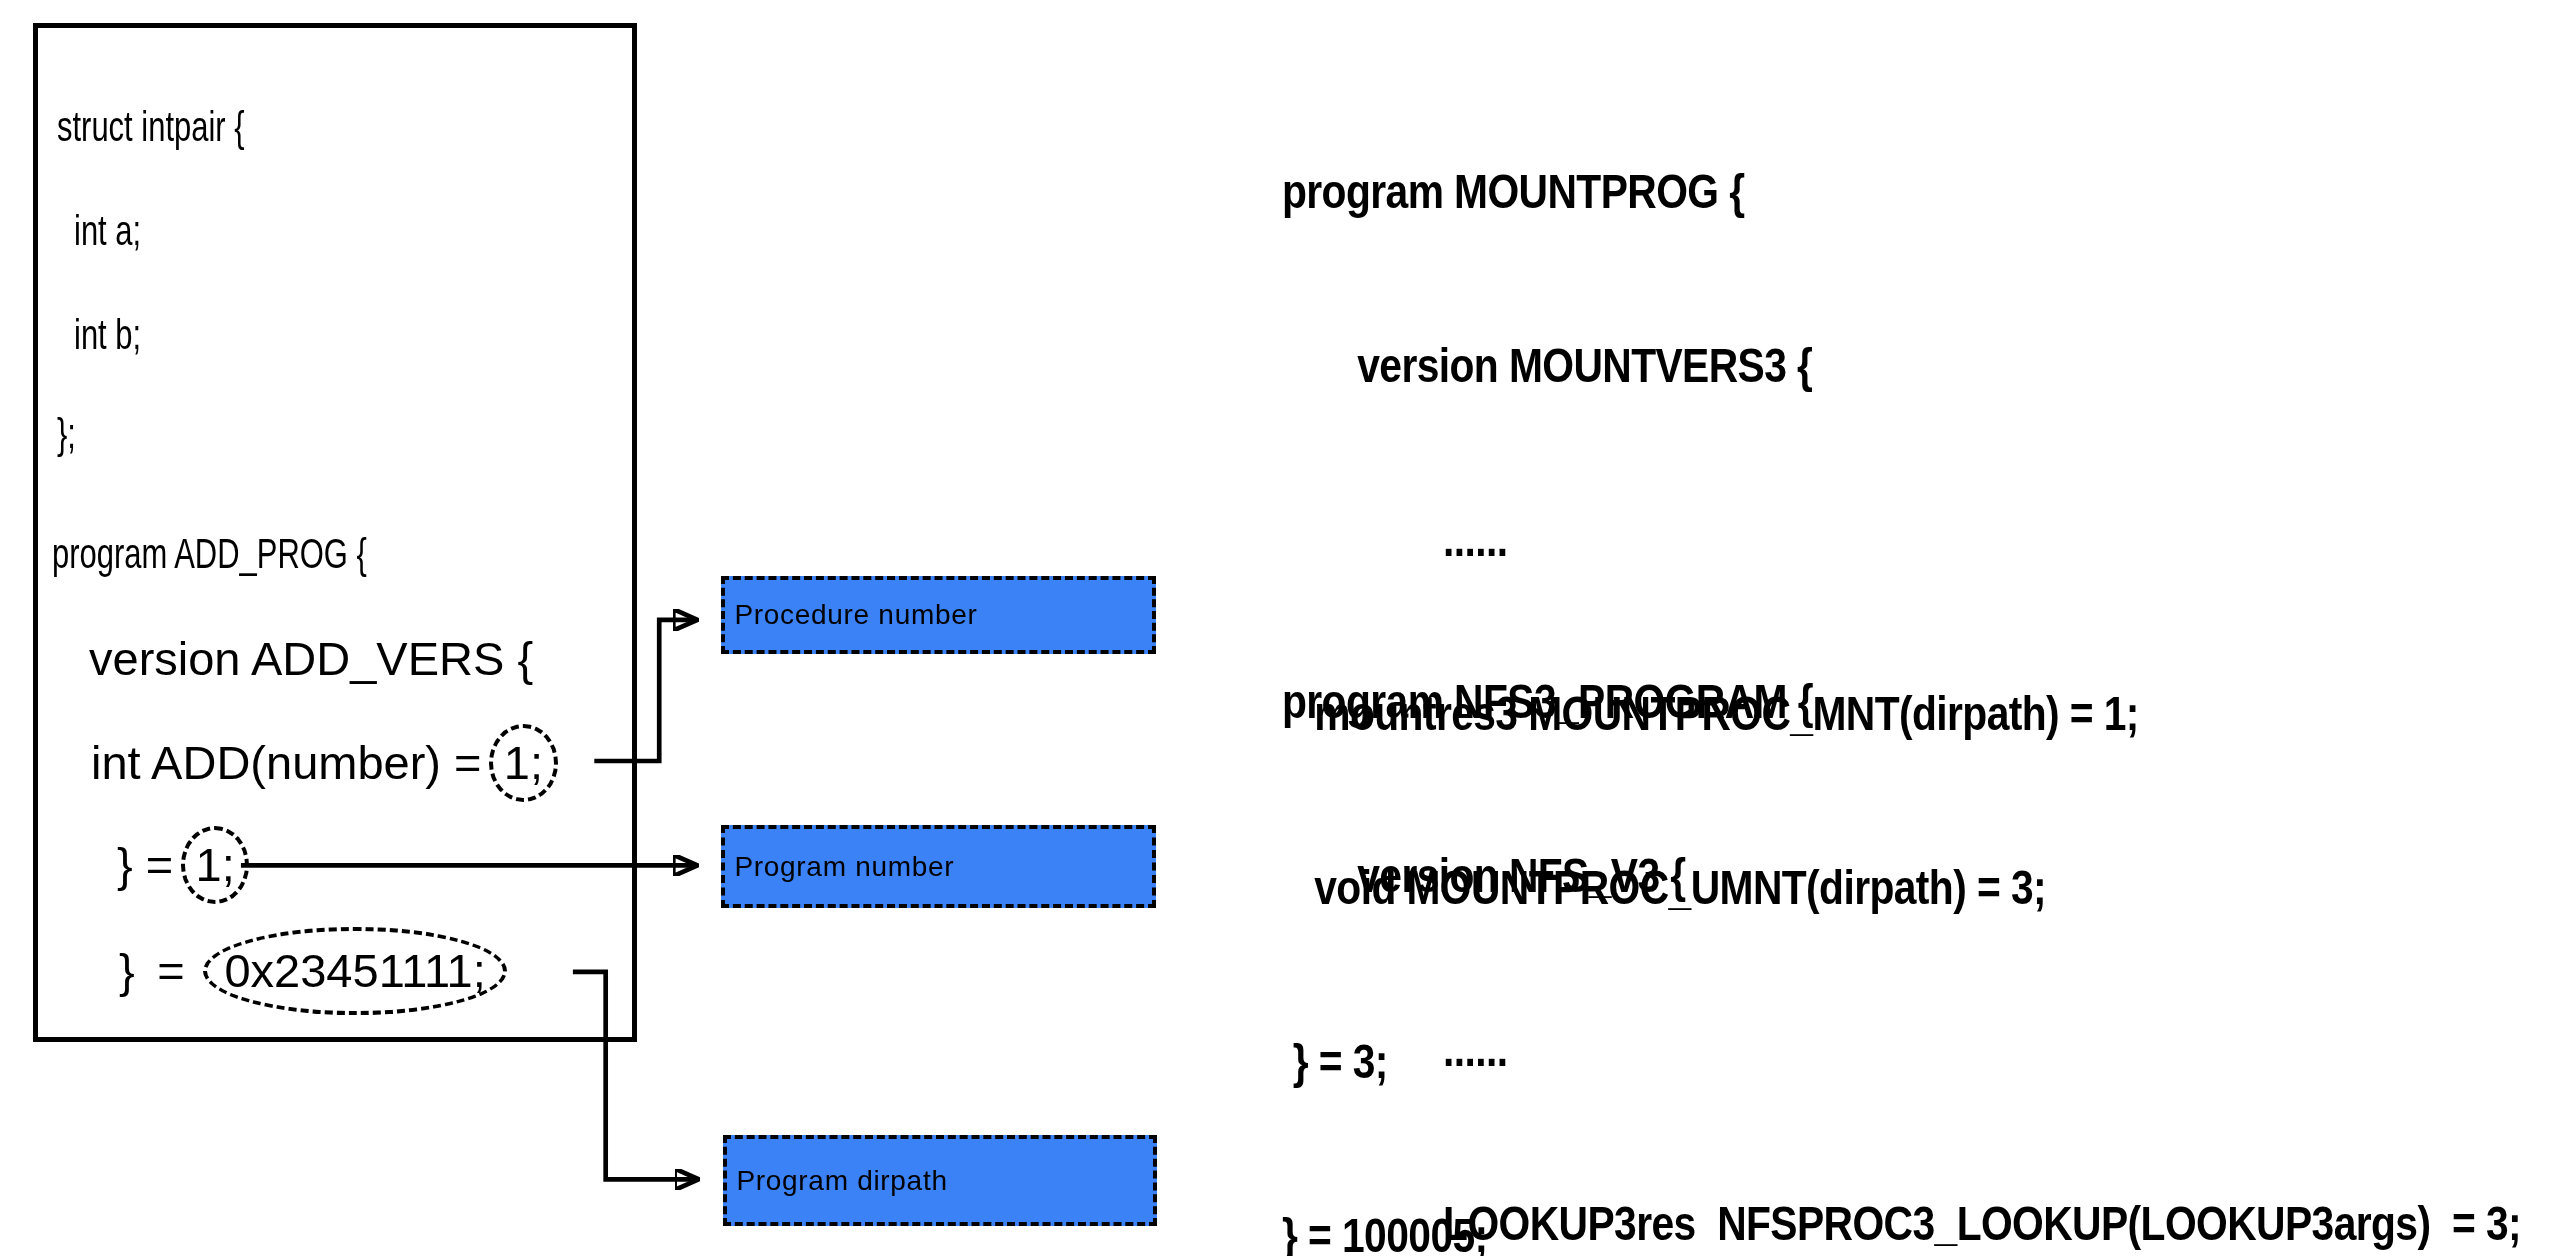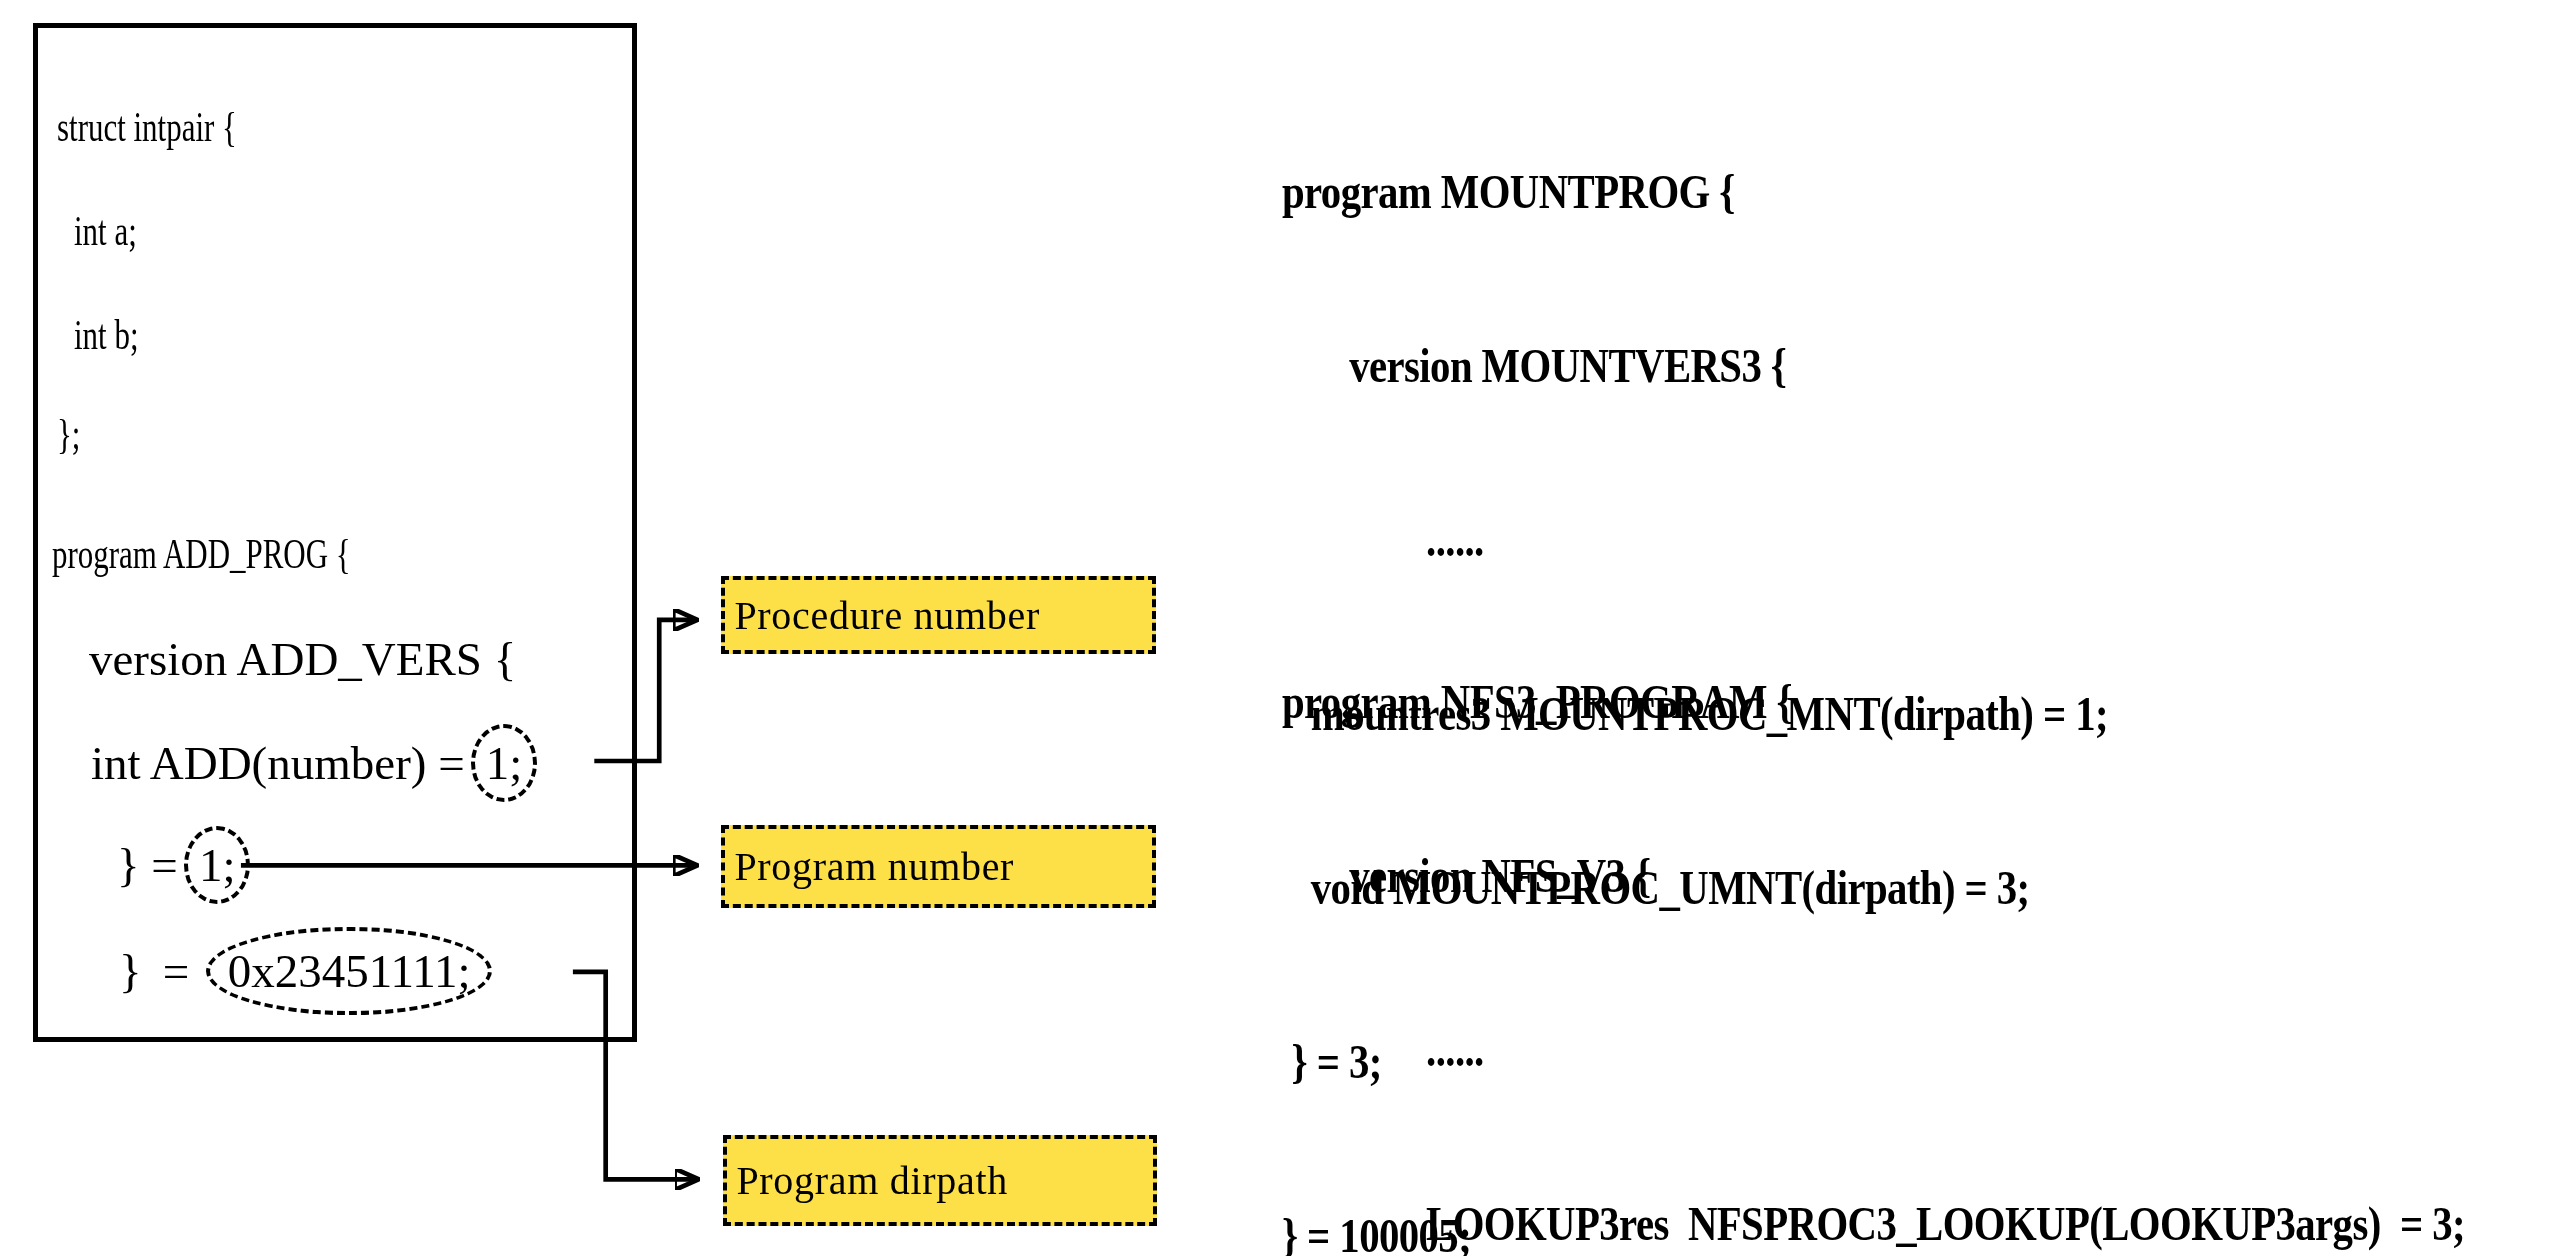--- a/index.html
+++ b/index.html
@@ -1,18 +1,18 @@
 <!DOCTYPE html>
 <html style="font-size:10.7px"><head>
 <meta charset="utf-8">
 <style>
   html,body{margin:0;padding:0;background:#ffffff;}
   .canvas{
     position:relative;width:2576px;height:1257px;background:#ffffff;
-    font-family:Liberation Serif, serif;color:#000;overflow:hidden;
+    font-family:Liberation Sans, sans-serif;color:#000;overflow:hidden;
   }
   
   .idl-box{
     position:absolute;left:33px;top:23.4px;width:604px;height:1019px;
     border:5.4px solid #000;box-sizing:border-box;background:#fff;
   }
   .bl{position:absolute;white-space:pre;line-height:1.15;}
   .cond{font-size:43px;transform:scaleX(0.72);transform-origin:left center;}
   .wide{font-size:47px;margin-left:25px;}
   .bl1{left:57px;top:102px;}
@@ -27,21 +27,21 @@
   
   .ring{
     display:inline-block;border:4px dashed #000;border-radius:50%;
     padding:8px 10.7px;margin:-13.4px -5.4px;letter-spacing:0;
   }
   .ring-big{padding:13.4px 17.4px;margin:-20px -4px;text-align:right;}
   
   .callout{
     position:absolute;border:4.7px dashed #000;box-sizing:border-box;
     display:flex;align-items:center;padding-left:9.4px;
-    font-size:40px;letter-spacing:0.7px;background:#fde047;
+    font-size:28px;letter-spacing:0.7px;background:#3b82f6;
   }
   .callout-procedure{left:721px;top:576px;width:435px;height:78px;}
   .callout-version{left:721px;top:825px;width:435px;height:83px;}
   .callout-program{left:723px;top:1135px;width:434px;height:91px;}
   
   .code{
     position:absolute;font-weight:bold;font-size:48px;line-height:58px;
     white-space:pre;letter-spacing:-0.7px;
     transform:scaleX(0.85);transform-origin:left top;
   }

